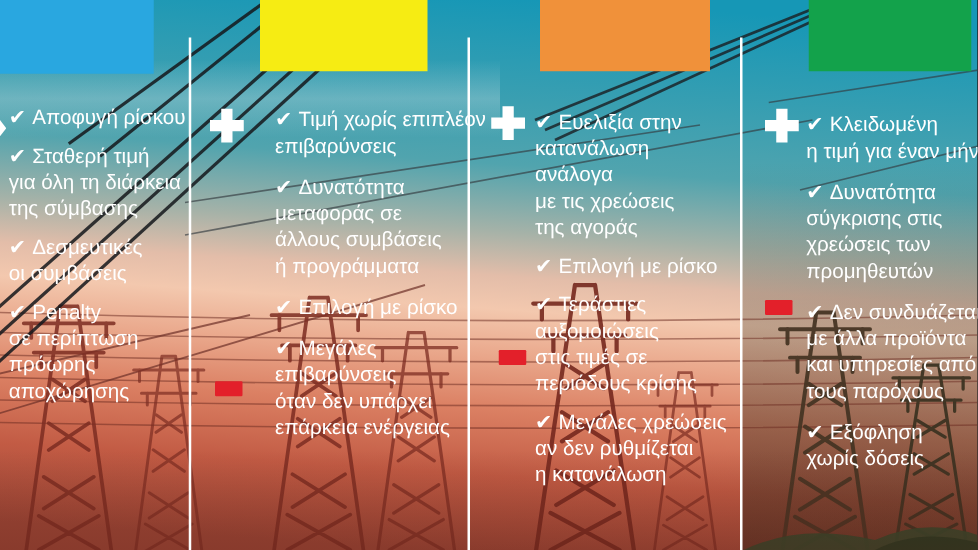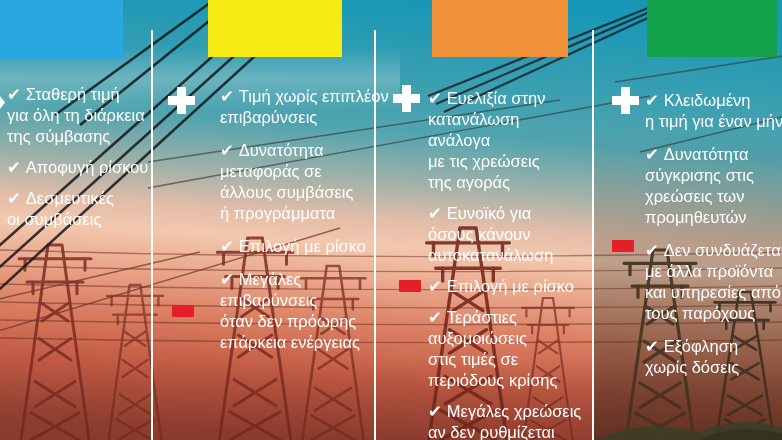--- a/index.html
+++ b/index.html
@@ -147,51 +147,52 @@
     </div>
   <div class="plus p3">
       <span class="pv"></span>
       <span class="ph"></span>
     </div>
   <div class="minus m1" style="background-color: rgb(227, 32, 42);"></div>
   <div class="minus m2" style="background-color: rgb(227, 32, 42);"></div>
   <div class="minus m3" style="background-color: rgb(227, 32, 42);"></div>
 
   <div class="col c0">
+    <div class="item"><span class="check">✔</span><span class="txt">Αποφυγή ρίσκου</span></div>
     <div class="item"><span class="check">✔</span><span class="txt">Σταθερή τιμή
 για όλη τη διάρκεια
 της σύμβασης</span></div>
-    <div class="item"><span class="check">✔</span><span class="txt">Αποφυγή ρίσκου</span></div>
     <div class="item"><span class="check">✔</span><span class="txt">Δεσμευτικές
 οι συμβάσεις</span></div>
+    <div class="item"><span class="check">✔</span><span class="txt">Penalty
+σε περίπτωση
+πρόωρης
+αποχώρησης</span></div>
   </div>
 
   <div class="col c1">
     <div class="item"><span class="check">✔</span><span class="txt">Τιμή χωρίς επιπλέον
 επιβαρύνσεις</span></div>
     <div class="item"><span class="check">✔</span><span class="txt">Δυνατότητα
 μεταφοράς σε
 άλλους συμβάσεις
 ή προγράμματα</span></div>
     <div class="item"><span class="check">✔</span><span class="txt">Επιλογή με ρίσκο</span></div>
     <div class="item"><span class="check">✔</span><span class="txt">Μεγάλες
 επιβαρύνσεις
-όταν δεν πρόωρης
+όταν δεν υπάρχει
 επάρκεια ενέργειας</span></div>
   </div>
 
   <div class="col c2">
     <div class="item"><span class="check">✔</span><span class="txt">Ευελιξία στην
 κατανάλωση
 ανάλογα
 με τις χρεώσεις
 της αγοράς</span></div>
-    <div class="item"><span class="check">✔</span><span class="txt">Ευνοϊκό για
-όσους κάνουν
-αυτοκατανάλωση</span></div>
     <div class="item"><span class="check">✔</span><span class="txt">Επιλογή με ρίσκο</span></div>
     <div class="item"><span class="check">✔</span><span class="txt">Τεράστιες
 αυξομοιώσεις
 στις τιμές σε
 περιόδους κρίσης</span></div>
     <div class="item"><span class="check">✔</span><span class="txt">Μεγάλες χρεώσεις
 αν δεν ρυθμίζεται
 η κατανάλωση</span></div>
   </div>
 

